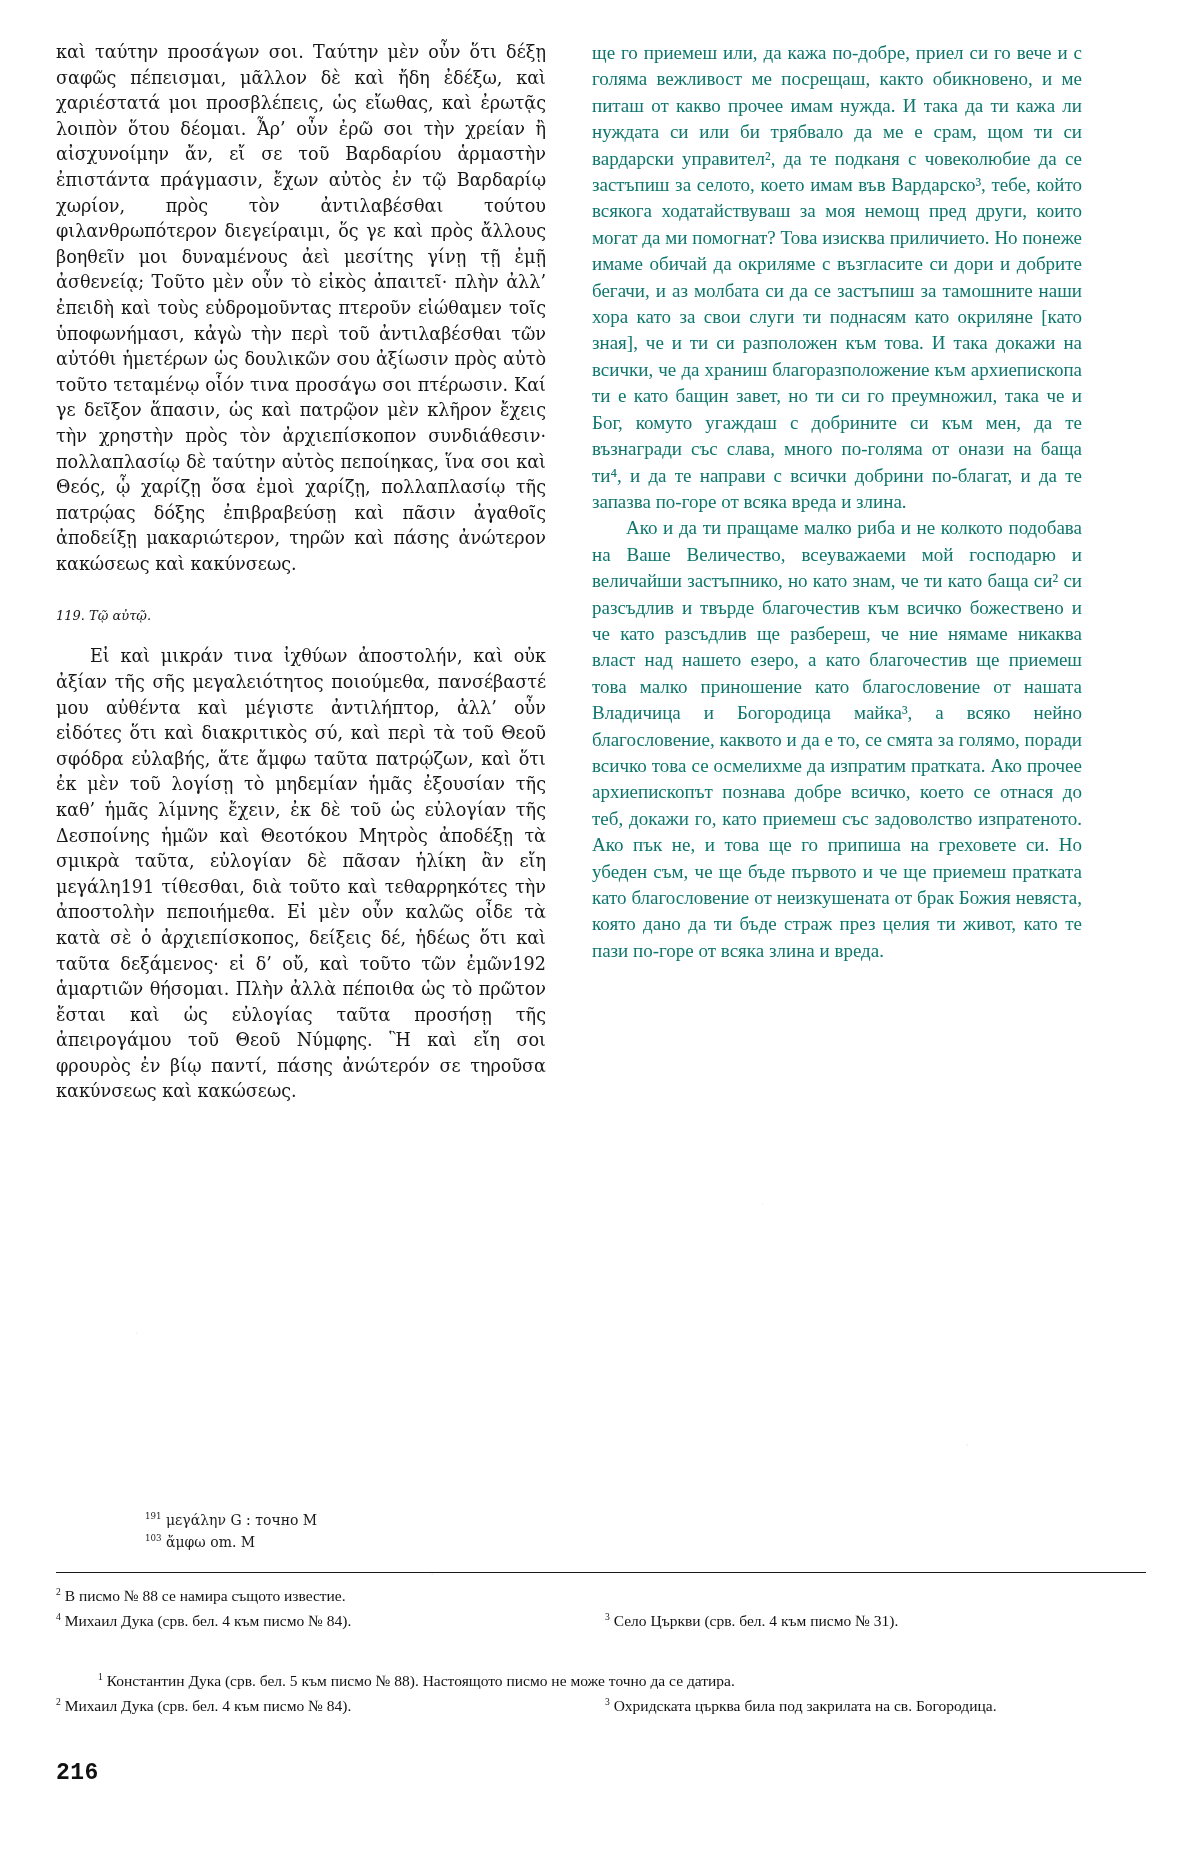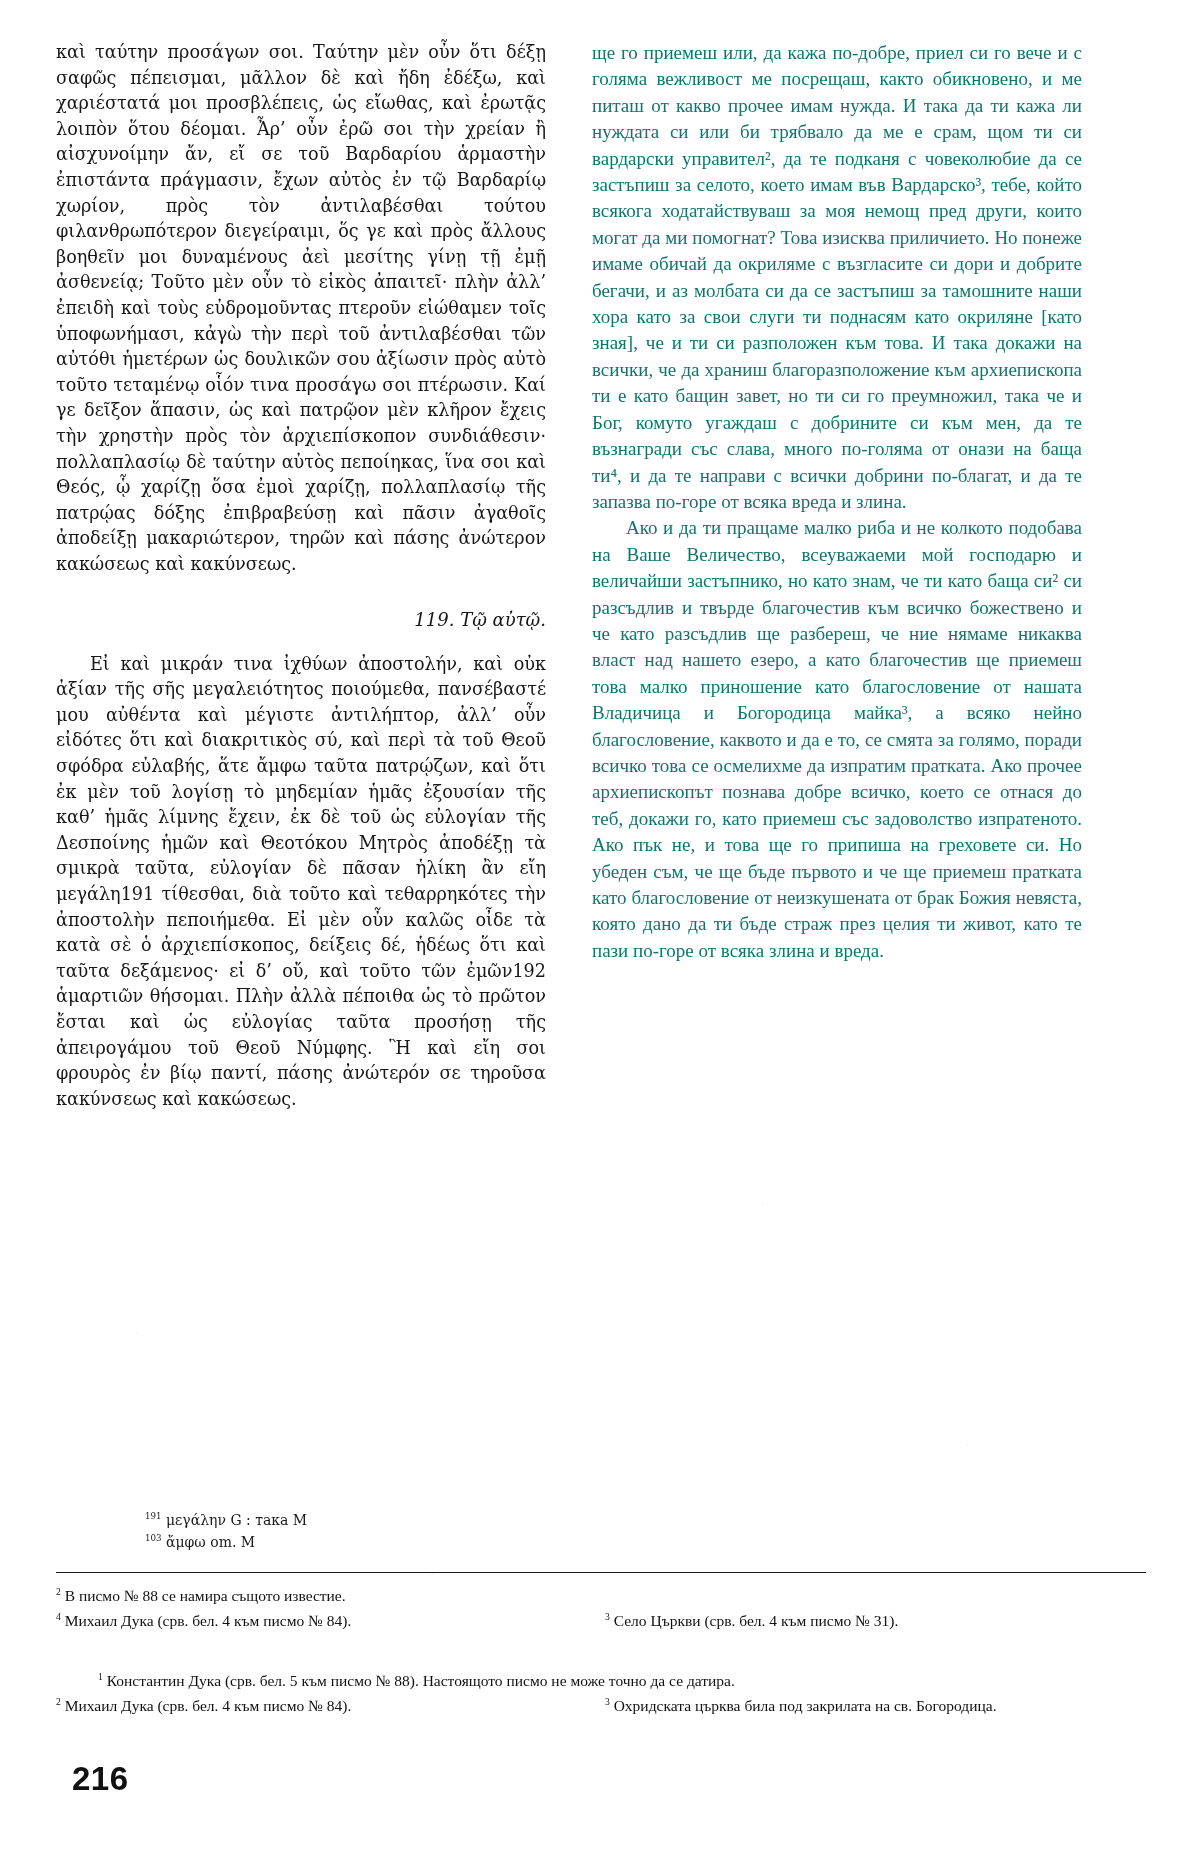--- a/index.html
+++ b/index.html
@@ -60,24 +60,24 @@
   .col-right p.noindent {
     text-indent: 0;
   }
   .section-head {
     text-align: center;
     font-style: italic;
     margin: 26px 0 16px 0;
     font-size: 19px;
   }
   .section-head-left {
-    text-align: right;
+    text-align: left;
     font-style: italic;
     margin: 30px 0 18px 0;
-    font-size: 18px;
+    font-size: 13px;
     font-family: "DejaVu Serif", serif;
   }
   sup {
     font-size: 0.62em;
     vertical-align: super;
     line-height: 0;
   }
 
   
   .apparatus {
@@ -122,26 +122,25 @@
   }
   .fn-item {
     display: block;
     margin-bottom: 2px;
   }
   .fn-indent { padding-left: 42px; }
   .page-number {
     position: absolute;
     left: 56px;
     top: 1760px;
-    font-family: Liberation Sans, sans-serif;
-    font-size: 33px;
+    font-family: Liberation Mono, monospace;
+    font-size: 23px;
     font-weight: bold;
     color: #111111;
     letter-spacing: 0.5px;
-    margin-left: 16px;
   }
   
   .speckle {
     position: absolute;
     left: 0; top: 0; right: 0; bottom: 0;
     pointer-events: none;
     opacity: 0.045;
     background:
       radial-gradient(circle at 12% 72%, #000 0 1px, transparent 1px),
       radial-gradient(circle at 38% 85%, #000 0 1px, transparent 1px),
@@ -165,21 +164,21 @@
     <div class="col col-right">
       <p class="noindent">ще го приемеш или, да кажа по-добре, приел си го вече и с голяма вежливост ме посрещаш, както обикновено, и ме питаш от какво прочее имам нужда. И така да ти кажа ли нуждата си или би трябвало да ме е срам, щом ти си вардарски управител², да те подканя с човеколюбие да се застъпиш за селото, което имам във Вардарско³, тебе, който всякога ходатайствуваш за моя немощ пред други, които могат да ми помогнат? Това изисква приличието. Но понеже имаме обичай да окриляме с възгласите си дори и добрите бегачи, и аз молбата си да се застъпиш за тамошните наши хора като за свои слуги ти поднасям като окриляне [като зная], че и ти си разположен към това. И така докажи на всички, че да храниш благоразположение към архиепископа ти е като бащин завет, но ти си го преумножил, така че и Бог, комуто угаждаш с добрините си към мен, да те възнагради със слава, много по-голяма от онази на баща ти⁴, и да те направи с всички добрини по-благат, и да те запазва по-горе от всяка вреда и злина.</p>
       <p>Ако и да ти пращаме малко риба и не колкото подобава на Ваше Величество, всеуважаеми мой господарю и величайши застъпнико, но като знам, че ти като баща си² си разсъдлив и твърде благочестив към всичко божествено и че като разсъдлив ще разбереш, че ние нямаме никаква власт над нашето езеро, а като благочестив ще приемеш това малко приношение като благословение от нашата Владичица и Богородица майка³, а всяко нейно благословение, каквото и да е то, се смята за голямо, поради всичко това се осмелихме да изпратим пратката. Ако прочее архиепископът познава добре всичко, което се отнася до теб, докажи го, като приемеш със задоволство изпратеното. Ако пък не, и това ще го припиша на греховете си. Но убеден съм, че ще бъде първото и че ще приемеш пратката като благословение от неизкушената от брак Божия невяста, която дано да ти бъде страж през целия ти живот, като те пази по-горе от всяка злина и вреда.</p>
     </div>
 
   </div>
 
   <div class="apparatus">
     <div class="fn-item">
       <sup>191</sup>
-      <span>μεγάλην G : така M</span>
+      <span>μεγάλην G : точно M</span>
     </div>
     <div class="fn-item">
       <sup>103</sup>
       <span>ἄμφω om. M</span>
     </div>
   </div>
 
   <div class="rule"></div>
 
   <div class="footnotes">

